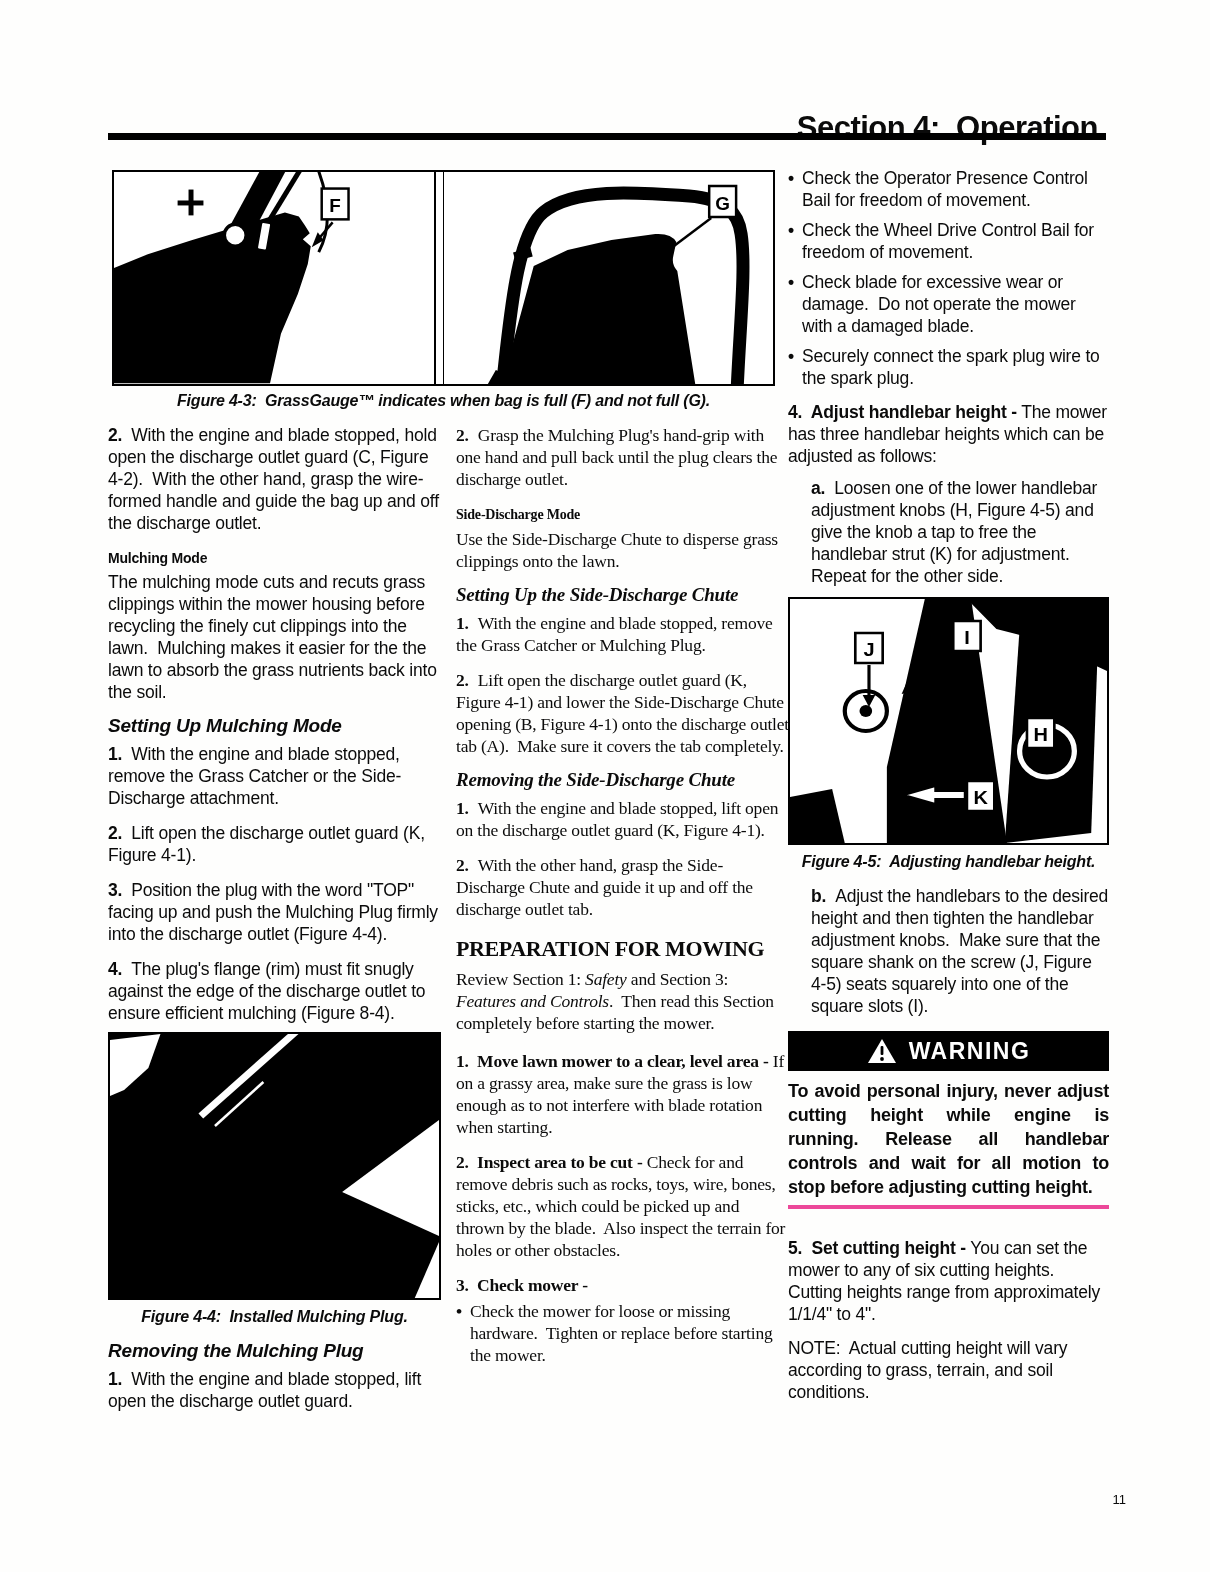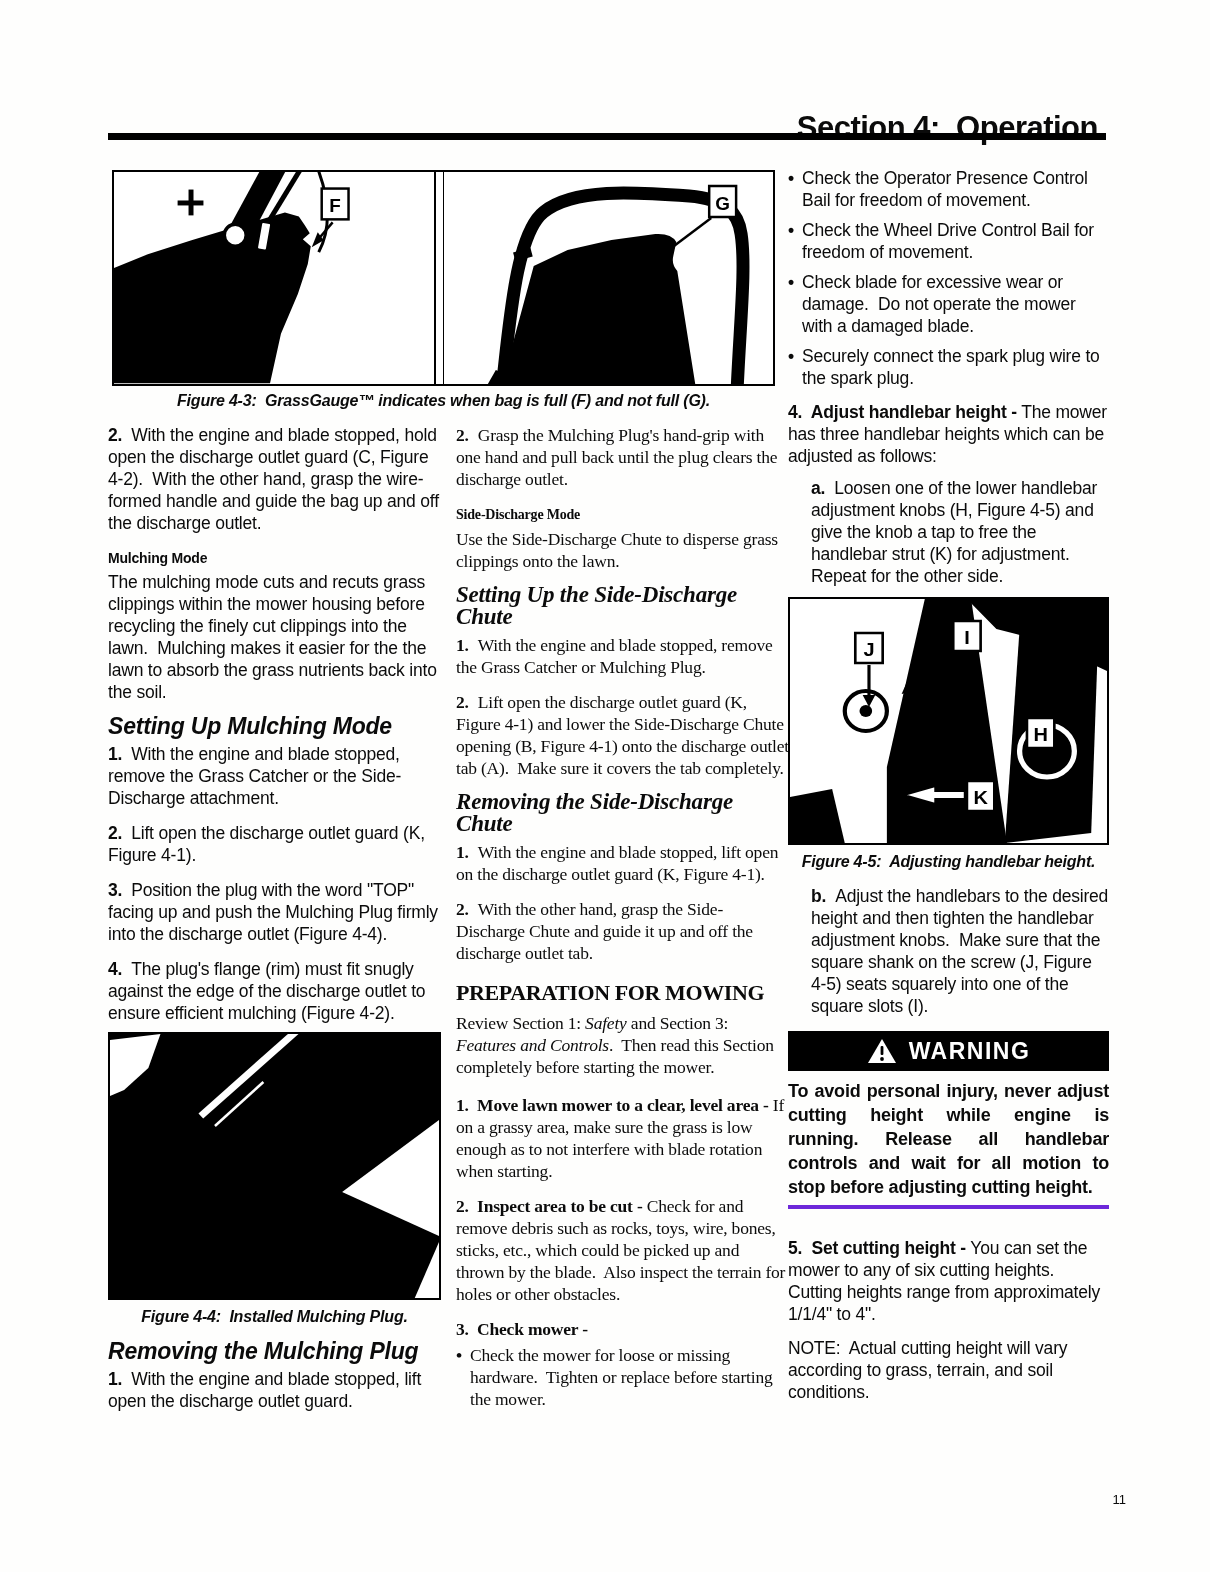--- a/index.html
+++ b/index.html
@@ -29,40 +29,40 @@
   .col-left  { left:108px; top:424px; width:333px; }
   .col-mid   { left:456px; top:424px; width:333px;font-family:Liberation Serif, serif; }
   .col-right { left:788px; top:167px; width:321px; }
 
   p.para { margin-bottom:16px; }
   p.step { margin-bottom:13px; }
   .num { font-weight:bold; margin-right:9px; }
   b.lead { font-weight:bold; }
 
   .h-bold { font-size:14px; font-weight:bold; margin:6px 0 2px; letter-spacing:-0.2px; }
-  .h-bi   { font-size:23px; font-weight:bold; font-style:italic; margin:8px 0 6px; letter-spacing:-0.2px; }
+  .h-bi   { font-size:19px; font-weight:bold; font-style:italic; margin:8px 0 6px; letter-spacing:-0.2px; }
   .h-caps { font-size:22px; font-weight:bold; margin:6px 0 8px; letter-spacing:-0.4px; }
 
   .bli { display:flex; margin-bottom:8px; }
   .bli .bg { width:14px; flex:none; font-weight:bold; }
   .mt12 { margin-top:12px; }
 
   .sub { padding-left:23px; margin-bottom:10px; }
   .sub.b { margin-bottom:14px; }
 
   .figblock { margin:8px 0 4px; }
   .figframe { border:2px solid #000; background:#fff; }
   .fig44 .figframe { height:268px; }
   .fig45 .figframe { height:248px; }
   .fig45 { margin-bottom:12px; }
 
   .mulch-steps p.step:last-of-type { margin-bottom:8px; }
 
   
-  .warn { margin-top:0; border-bottom:4px solid #6d28d9; padding-bottom:6px; margin-bottom:28px; }
+  .warn { margin-top:0; border-bottom:4px solid #ec4899; padding-bottom:6px; margin-bottom:28px; }
   .warn-bar { background:#000; color:#fff; height:40px; display:flex; align-items:center; justify-content:center; gap:12px; }
   .warn-bar .wt { font-size:23px; font-weight:bold; letter-spacing:1.5px; }
   .warn-body { font-weight:bold; font-size:18px; line-height:24px; text-align:justify; margin-top:8px; }
   .warn-body[data-bind] { white-space:normal; }
 
   .pgnum { position:absolute; top:1492px; right:84px; font-size:13px;text-align:right; }
 
   .lblbox { fill:#fff; stroke:#000; stroke-width:2.5; }
   .lbltxt { font: bold 19px "Liberation Sans", sans-serif; fill:#000; text-anchor:middle; }
 </style>
@@ -115,21 +115,21 @@
     <p class="step"><span class="num" data-bind="left.step2_num">2.</span><span data-bind="left.step2_text">With the engine and blade stopped, hold open the discharge outlet guard (C, Figure 4-2).  With the other hand, grasp the wire-formed handle and guide the bag up and off the discharge outlet.</span></p>
 
     <div class="h-bold" data-bind="left.mulching_heading">Mulching Mode</div>
     <p class="para" data-bind="left.mulching_body" style="margin-bottom:12px">The mulching mode cuts and recuts grass clippings within the mower housing before recycling the finely cut clippings into the lawn.  Mulching makes it easier for the the lawn to absorb the grass nutrients back into the soil.</p>
 
     <div class="h-bi" data-bind="left.setup_heading">Setting Up Mulching Mode</div>
     <div class="mulch-steps">
       <p class="step"><span class="num" data-bind="left.s1_num">1.</span><span data-bind="left.s1_text">With the engine and blade stopped, remove the Grass Catcher or the Side-Discharge attachment.</span></p>
       <p class="step"><span class="num" data-bind="left.s2_num">2.</span><span data-bind="left.s2_text">Lift open the discharge outlet guard (K, Figure 4-1).</span></p>
       <p class="step"><span class="num" data-bind="left.s3_num">3.</span><span data-bind="left.s3_text">Position the plug with the word "TOP" facing up and push the Mulching Plug firmly into the discharge outlet (Figure 4-4).</span></p>
-      <p class="step"><span class="num" data-bind="left.s4_num">4.</span><span data-bind="left.s4_text">The plug's flange (rim) must fit snugly against the edge of the discharge outlet to ensure efficient mulching (Figure 4-2).</span></p>
+      <p class="step"><span class="num" data-bind="left.s4_num">4.</span><span data-bind="left.s4_text">The plug's flange (rim) must fit snugly against the edge of the discharge outlet to ensure efficient mulching (Figure 8-4).</span></p>
     </div>
 
     <div class="figblock fig44">
       <div class="figframe">
         <svg viewBox="0 0 326 264" width="100%" height="264" preserveAspectRatio="none">
           <rect x="0" y="0" width="326" height="264" fill="#000"></rect>
           <polygon points="0,6 50,0 38,34 14,56 0,62" fill="#fff"></polygon>
           <line x1="90" y1="82" x2="186" y2="-4" stroke="#fff" stroke-width="7"></line>
           <line x1="104" y1="92" x2="152" y2="48" stroke="#fff" stroke-width="2.5"></line>
           <polygon points="326,86 230,158 326,202" fill="#fff"></polygon>

